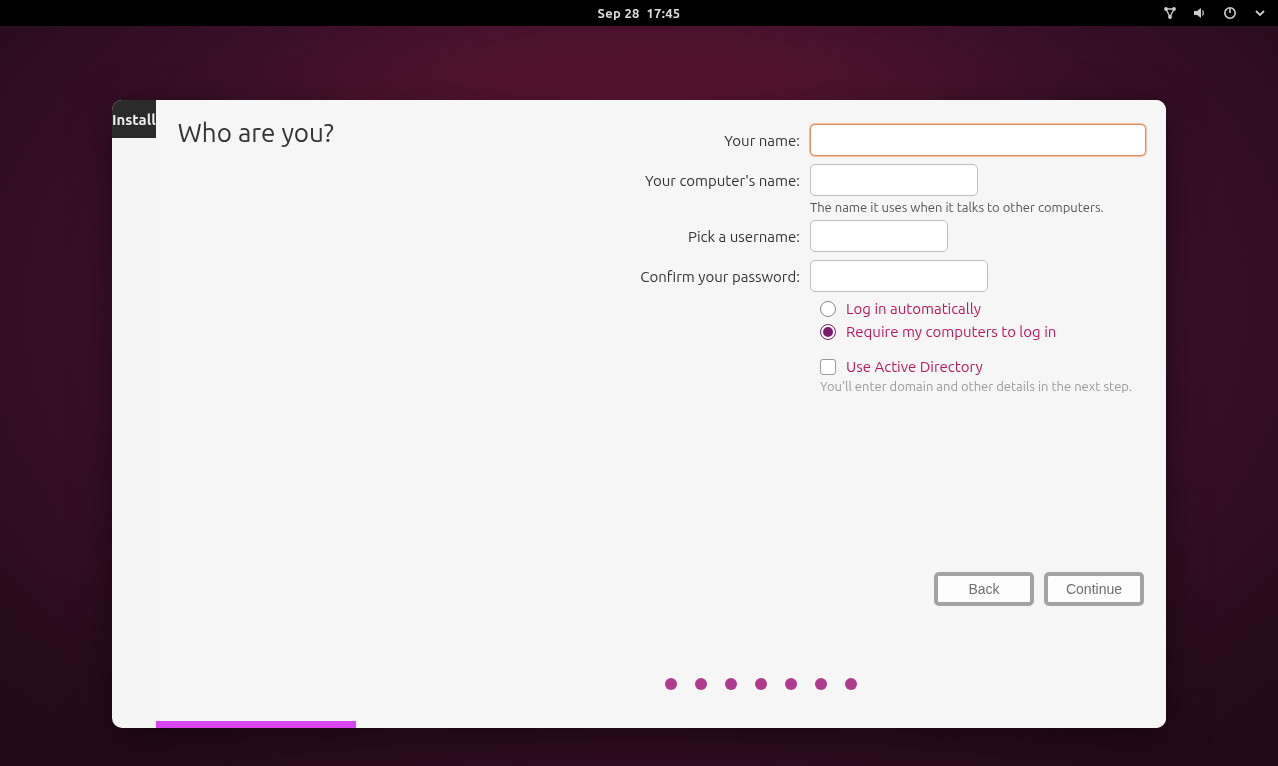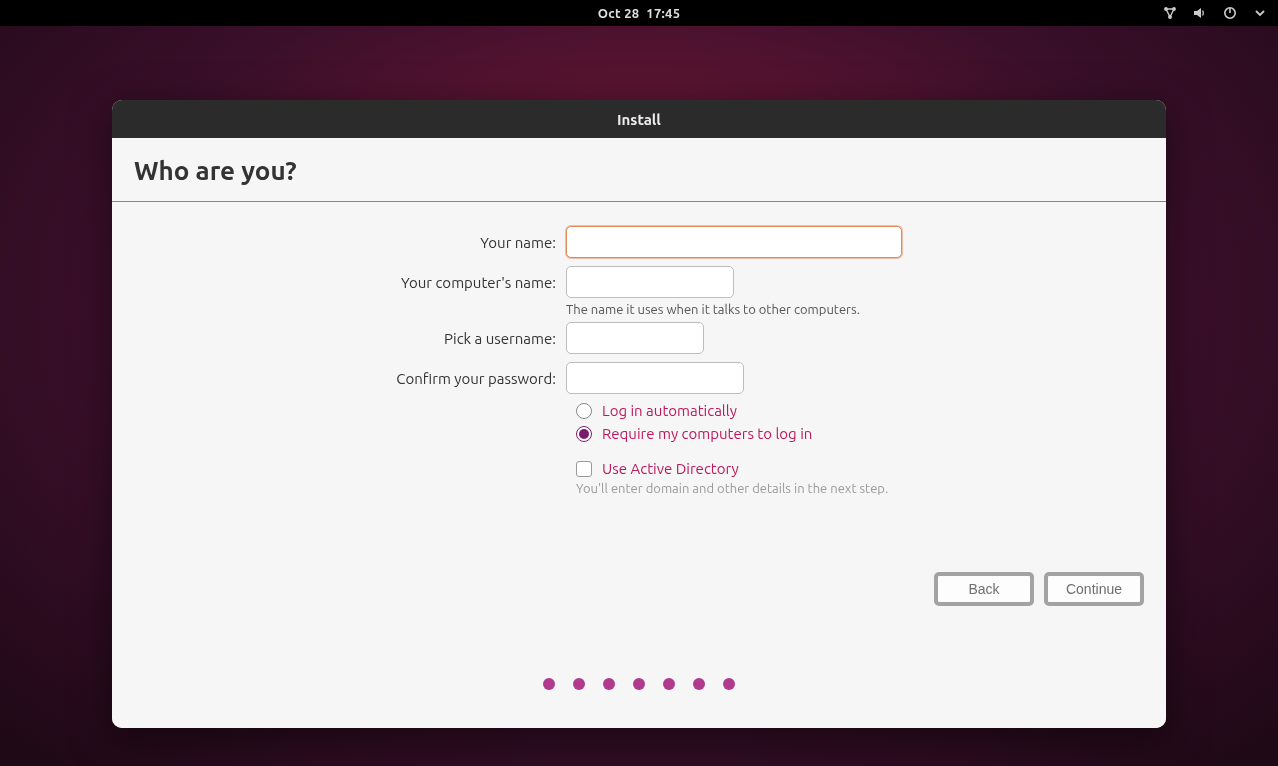--- a/index.html
+++ b/index.html
@@ -29,31 +29,31 @@
 
   
   .window {
     position:absolute;
     left:112px; top:100px;
     width:1054px; height:628px;
     background:#f5f5f5;
     border-radius:10px;
     overflow:hidden;
     box-shadow:0 10px 40px rgba(0,0,0,0.5);
-    display:flex; flex-direction:column;
+    display:flex; 
   }
   .titlebar {
     height:38px; background:#2b2b2b;
     color:#eee; font-weight:700; font-size:15px;
     display:flex; align-items:center; justify-content:center;
   }
   .heading {
     padding:18px 22px 16px 22px;
-    font-size:26px; font-weight:700; color:#333;
-    border-bottom:1px solid #d946ef;
+    font-size:26px; font-weight:400; color:#333;
+    border-bottom:7px solid #d946ef;
     background:#f6f6f6;
   }
 
   .form-area {
     flex:1; position:relative; background:#f6f6f6;
     padding-top:24px;
   }
 
   .row {
     display:flex; align-items:center;
@@ -139,21 +139,21 @@
     background:#b03a8e;
   }
 
   svg { display:block; }
 </style>
 </head>
 <body>
 
 <div class="topbar">
   <div class="clock">
-    <span>Oct 28</span>&nbsp;&nbsp;<span>17:45</span>
+    <span>Sep 28</span>&nbsp;&nbsp;<span>17:45</span>
   </div>
   <div class="tray">
     <span class="tray-icon">
       <svg width="16" height="16" viewBox="0 0 16 16" fill="none" stroke="#ccc" stroke-width="1.4">
         <circle cx="4" cy="4" r="1.2" fill="#ccc"></circle>
           <circle cx="12" cy="4" r="1.2" fill="#ccc"></circle>
         <circle cx="8" cy="12" r="1.2" fill="#ccc"></circle>
         <path d="M4 4 L12 4 M4 4 L8 12 M12 4 L8 12"></path>
       </svg>
     </span>

